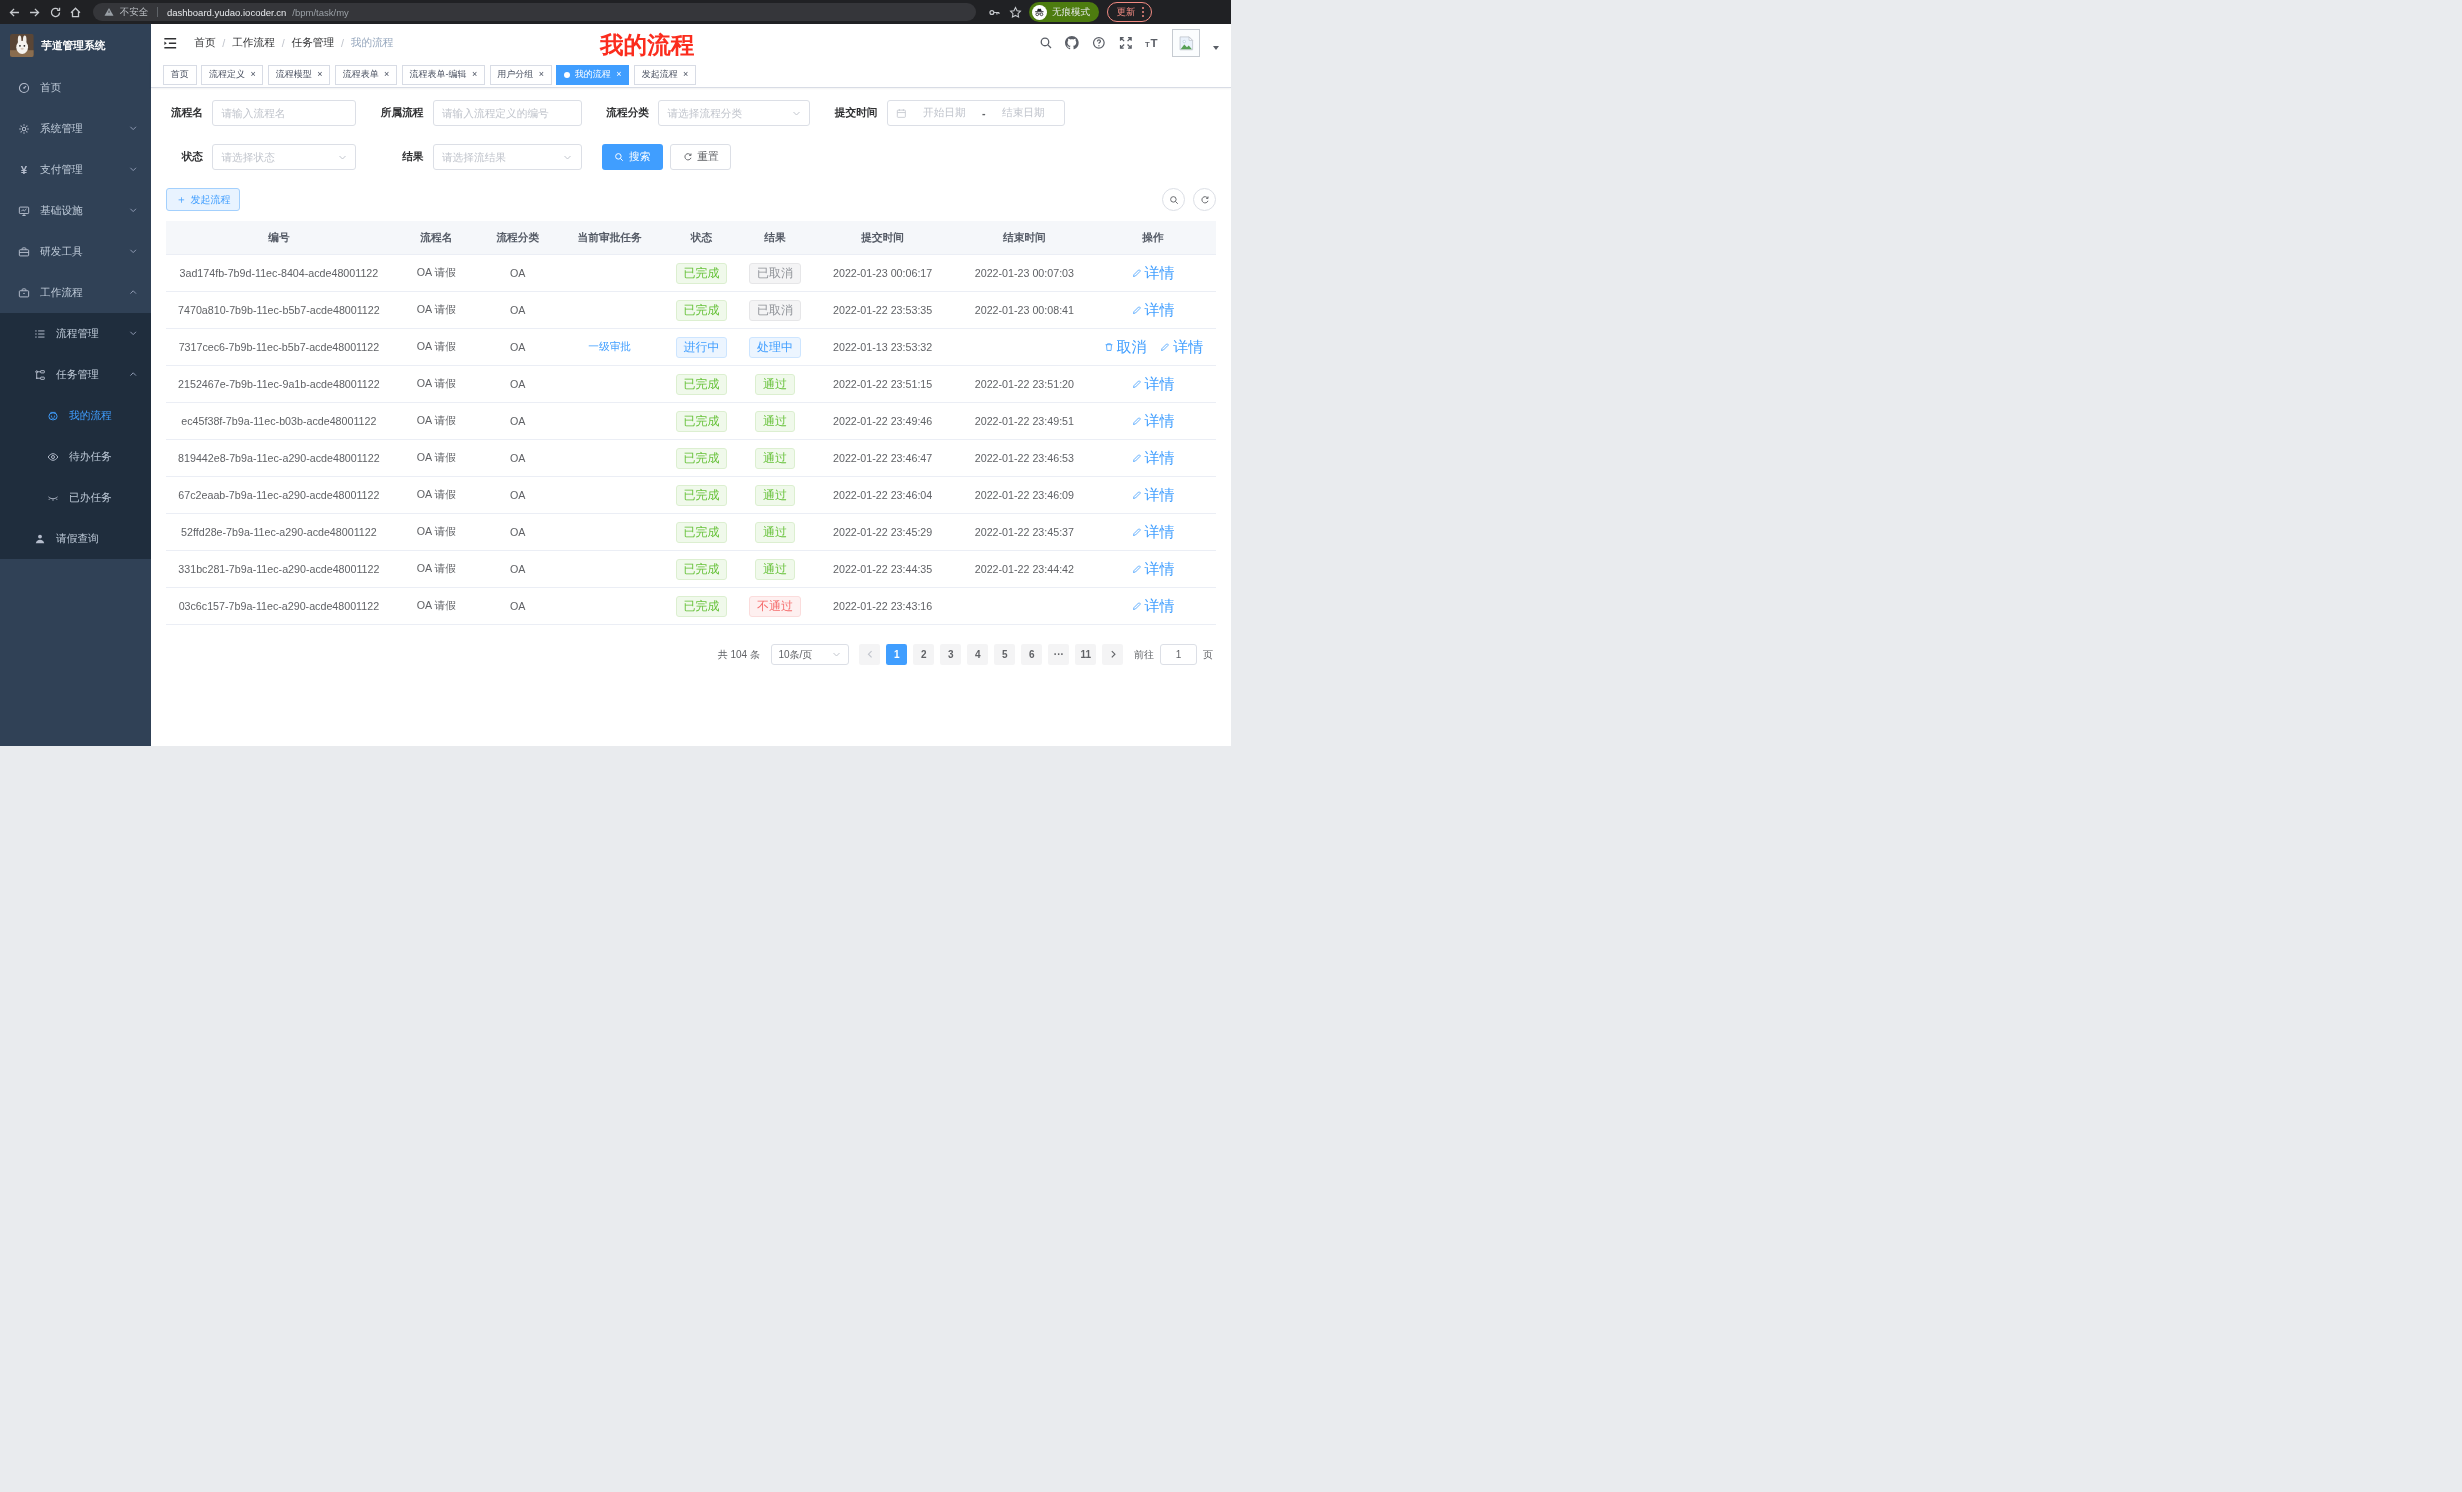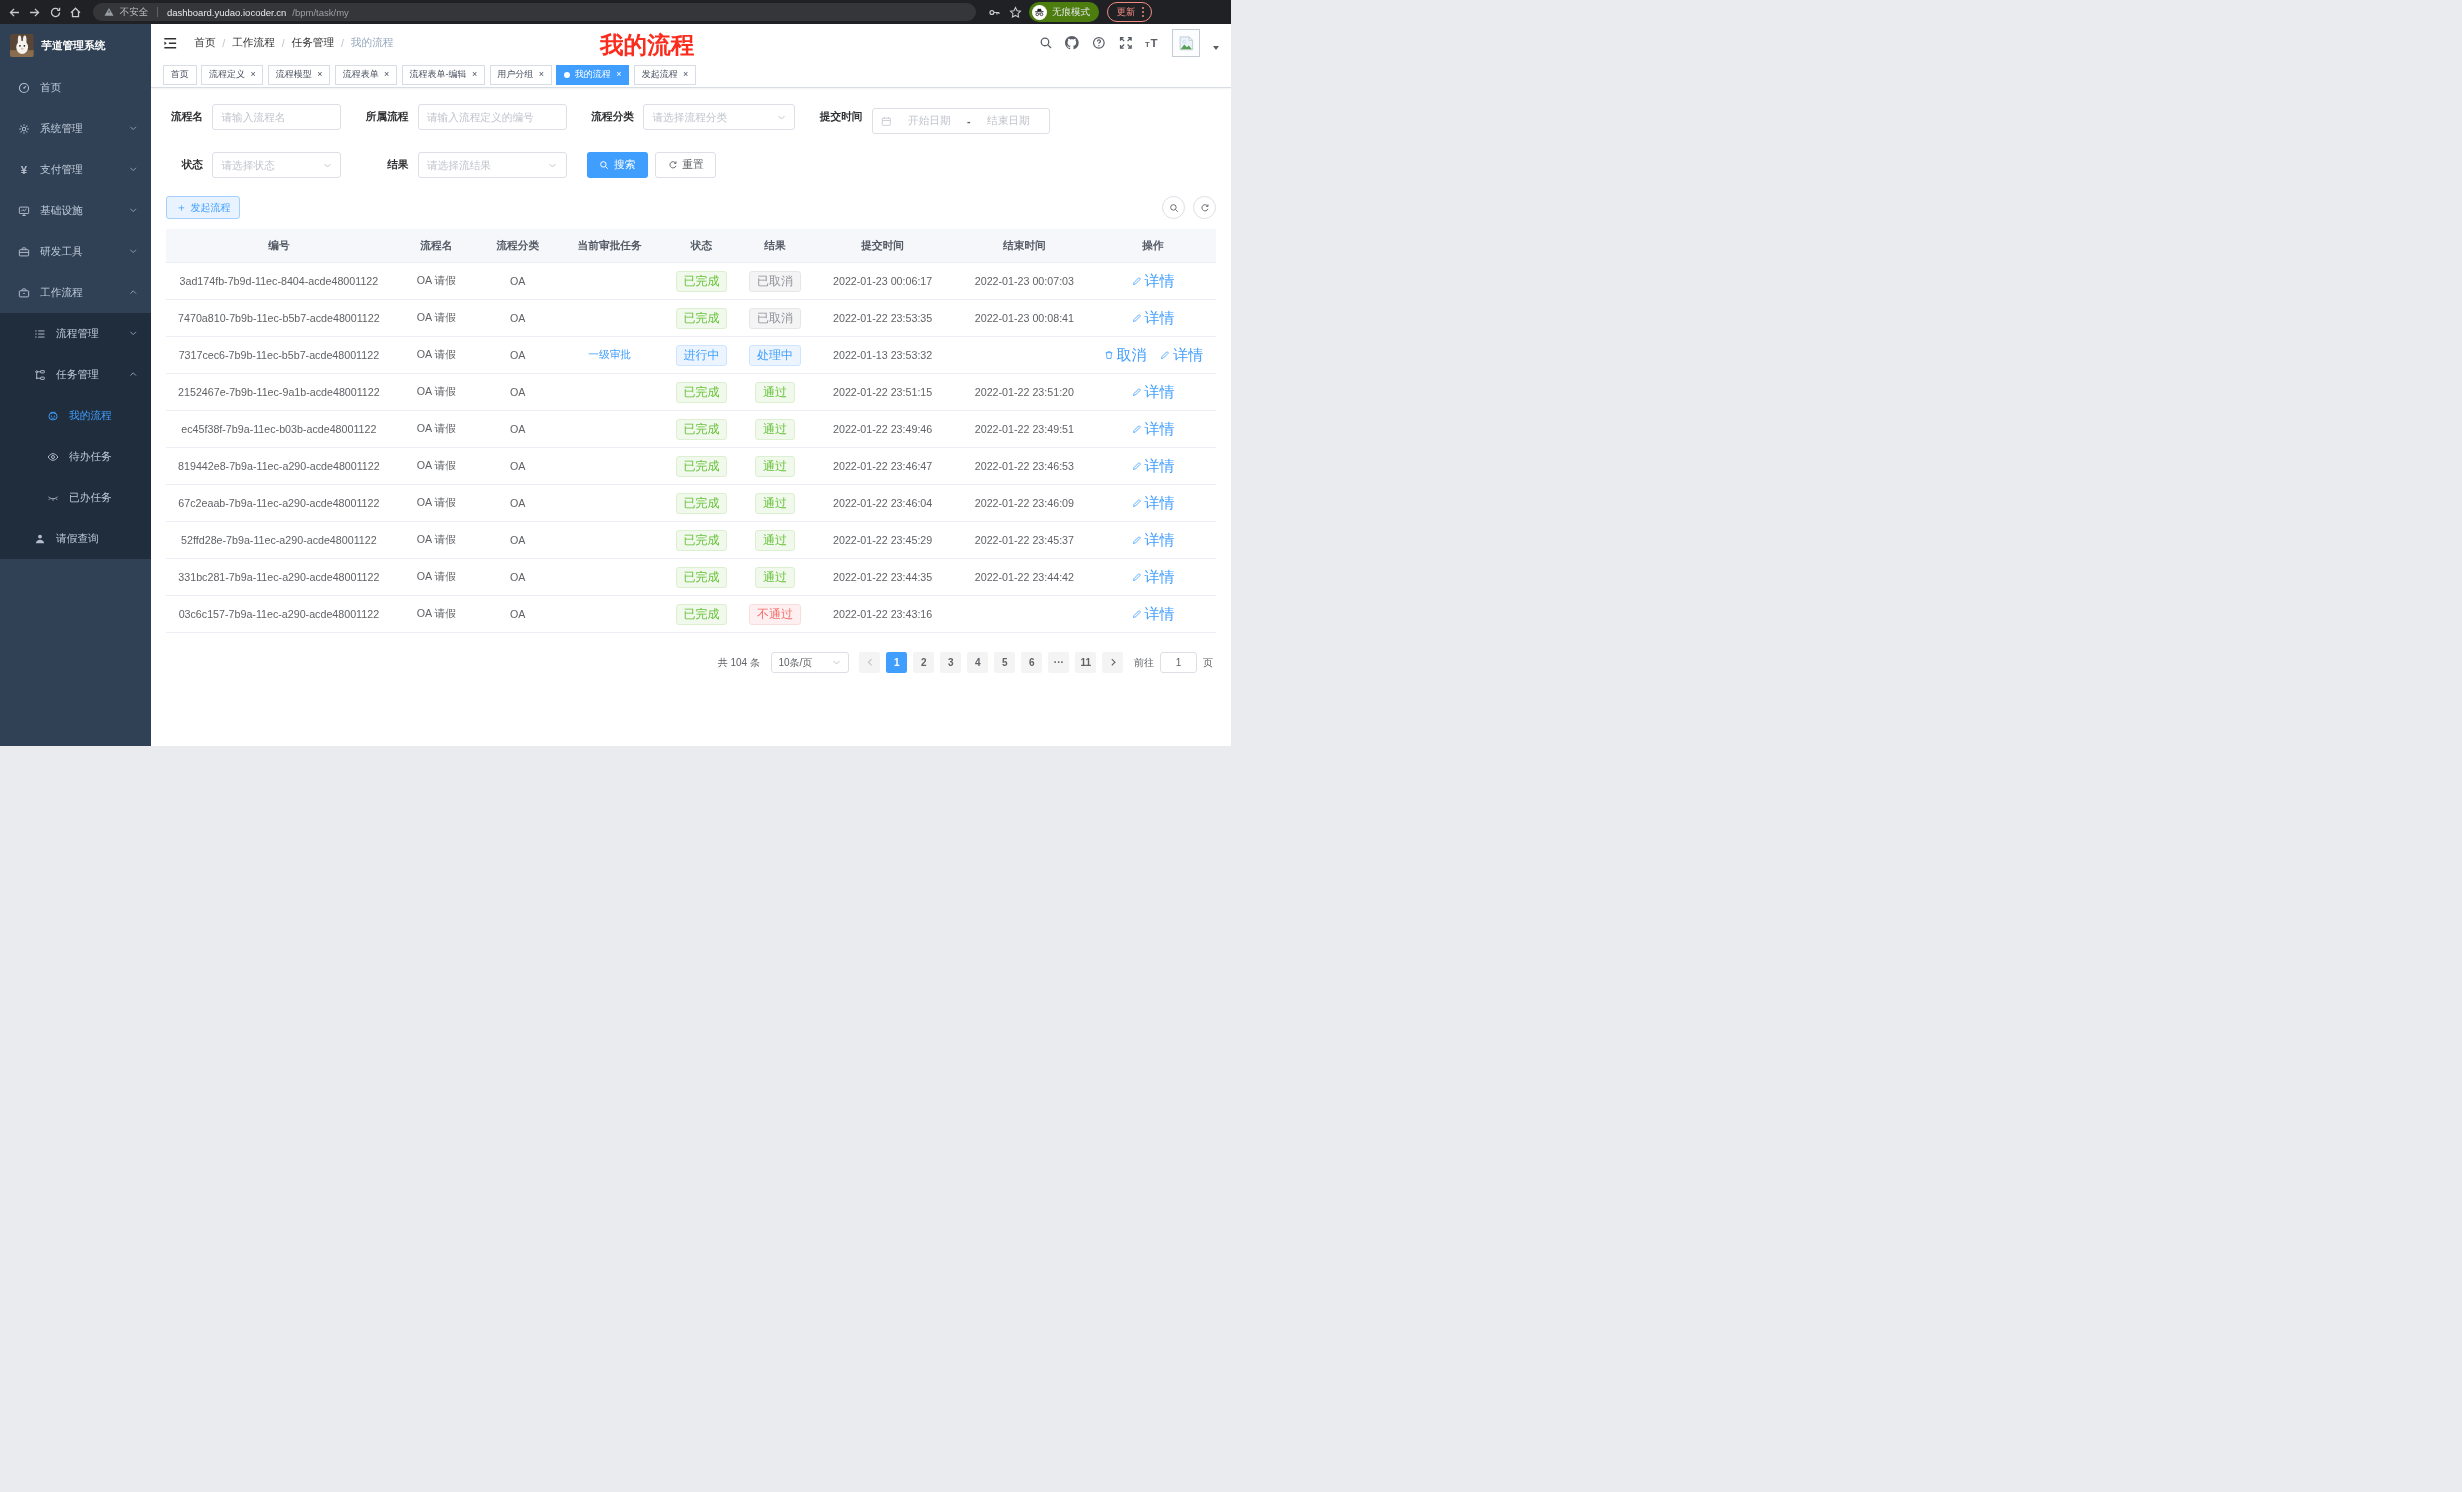--- a/index.html
+++ b/index.html
@@ -74,22 +74,22 @@
   .content { flex:1; padding:12px 15px 0 15px; overflow:hidden; }
   .filter-row { display:flex; align-items:center; margin-bottom:18px; }
   .f-item { display:flex; align-items:center; margin-right:20.5px; }
   .f-label { font-size:10.7px; font-weight:600; color:#303133; margin-right:9px; white-space:nowrap; text-align:right; }
   .f-label.w48{ min-width:37px; } .f-label.w62{ min-width:47px; }
   .inp { height:26px; border:0.8px solid #dcdfe6; border-radius:3px; background:#fff; display:flex; align-items:center; padding:0 8.4px; font-size:10.7px; color:#606266; }
   .inp input { border:none; outline:none; width:100%; font:inherit; color:#606266; background:transparent; }
   .inp input::placeholder { color:#c0c4cc; }
   .sel-caret { width:9px; height:9px; color:#c0c4cc; flex:none; margin-left:auto; }
   .sel-caret svg{ width:100%;height:100%;display:block; }
-  .w170{width:129px;} .w196{width:149px;} .w200{width:152px;} .w234{width:178px;}
-  .date-range { gap:6px; color:#c0c4cc;margin-top:8px; }
+  .w170{width:144px;} .w196{width:149px;} .w200{width:152px;} .w234{width:178px;}
+  .date-range { gap:6px; color:#c0c4cc; }
   .date-range .cal { width:10.7px; height:10.7px; color:#c0c4cc; flex:none; }
   .date-range .cal svg{width:100%;height:100%;display:block;}
   .date-range .dph { flex:1; text-align:center; font-size:10.7px; color:#c0c4cc; }
   .date-sep { color:#606266; font-weight:600; }
   .btn { height:26px; border-radius:3px; display:inline-flex; align-items:center; gap:4.6px; font-size:10.7px; padding:0 11.4px; cursor:pointer; border:0.8px solid transparent; }
   .btn svg { width:10px; height:10px; display:block; }
   .btn-primary { background:#409eff; color:#fff; }
   .btn-plain { background:#fff; border-color:#dcdfe6; color:#606266; }
   .btn + .btn { margin-left:7.6px;justify-content:flex-end; }
 

